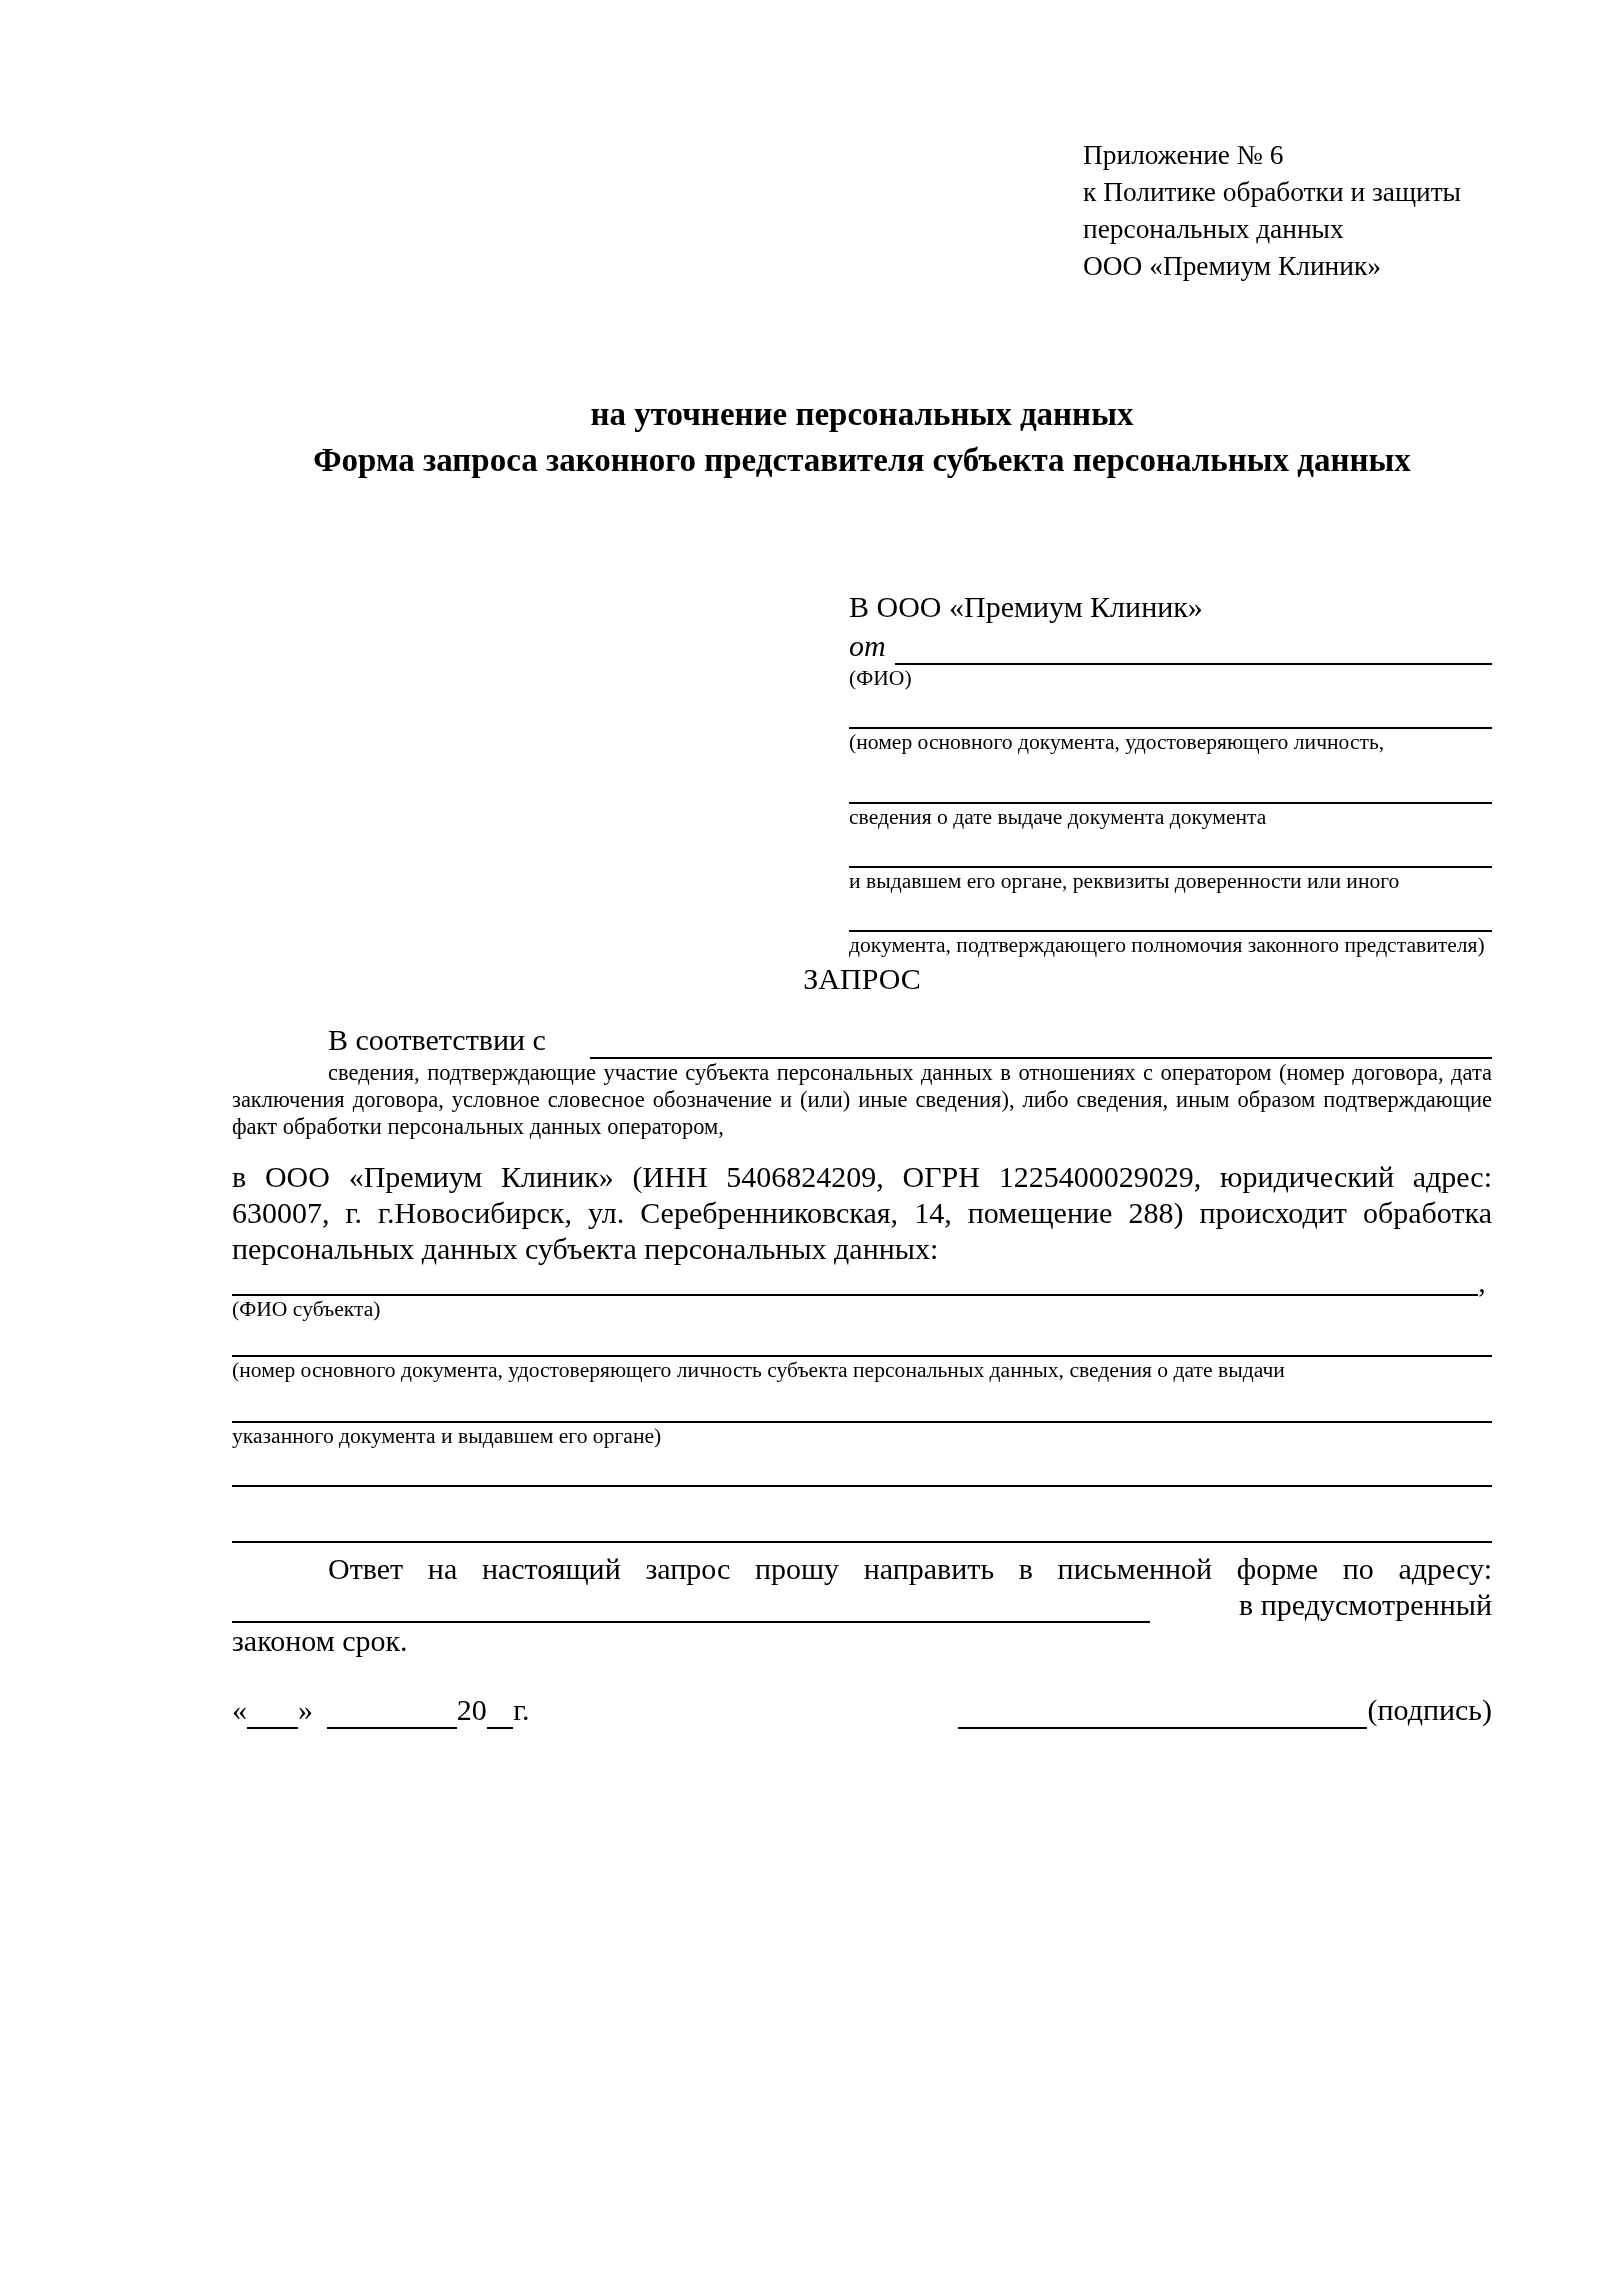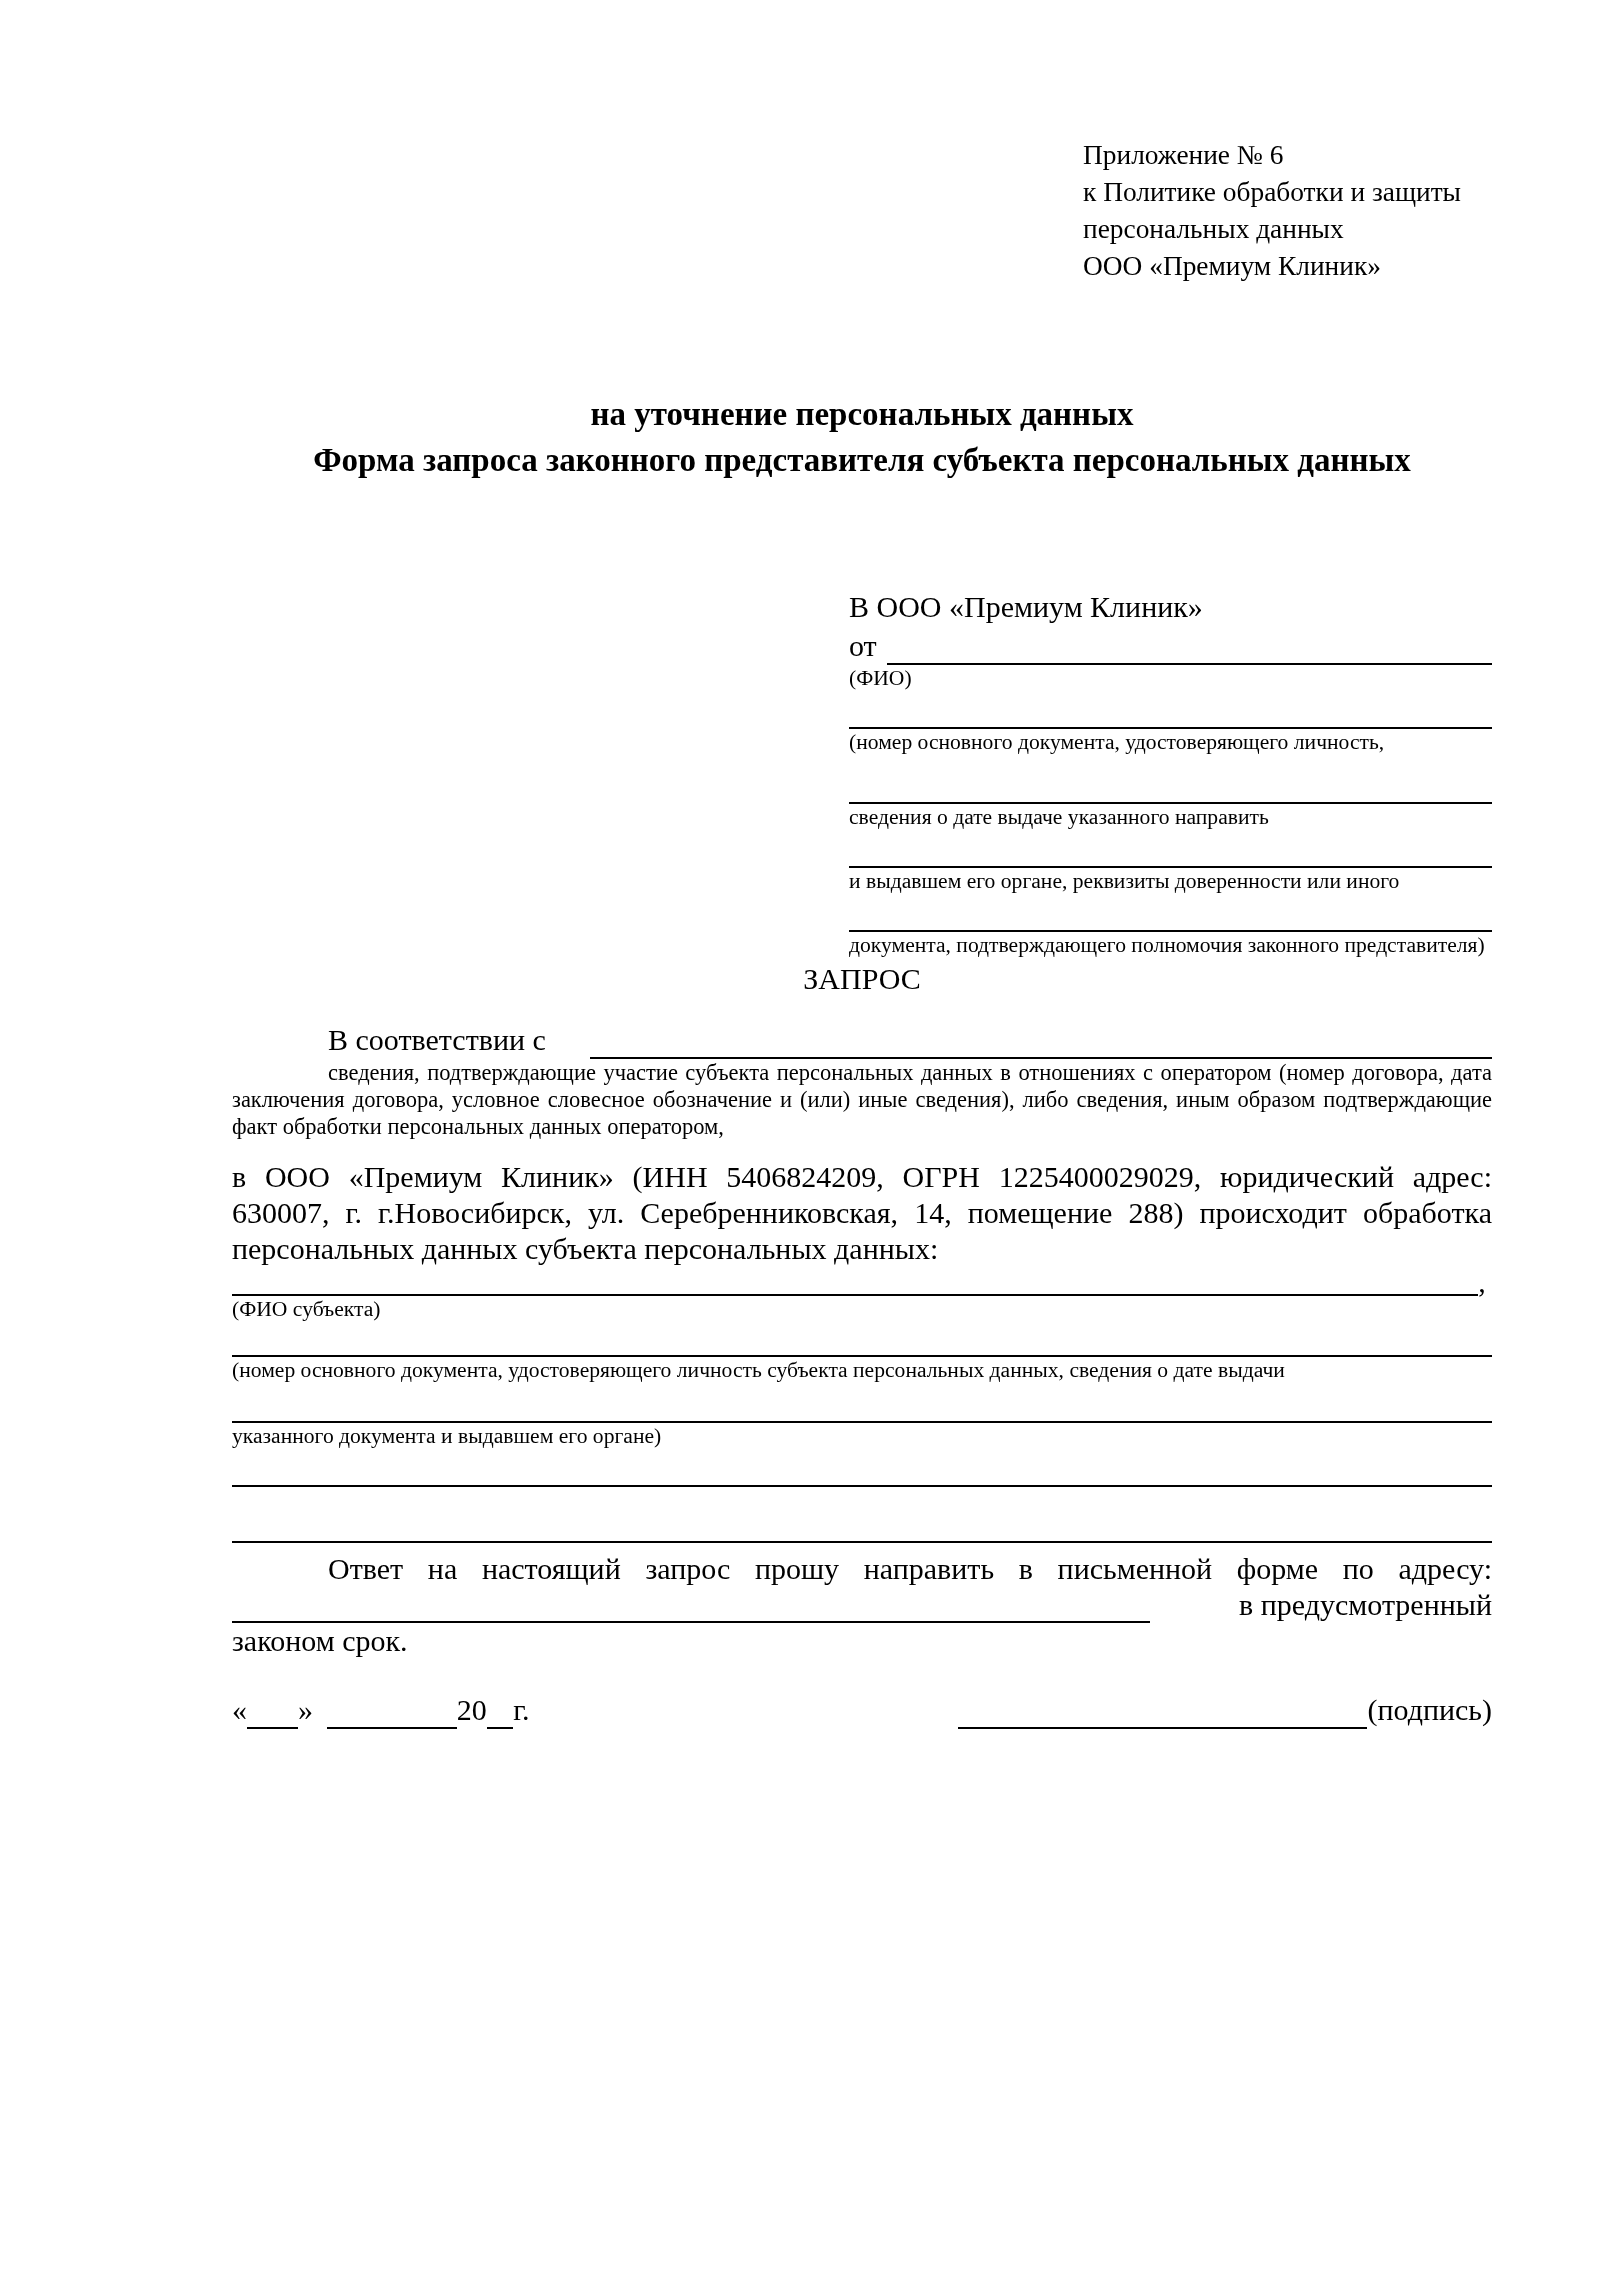--- a/index.html
+++ b/index.html
@@ -26,21 +26,21 @@
     text-align: center;
     font-weight: bold;
     font-size: 33px;
     line-height: 46px;
   }
 
   
   .addressee { margin-top: 104px; margin-left: 617px; }
   .addr-org  { line-height: 39px; }
   .flex-row  { display: flex; align-items: flex-end; }
-  .from-row  { height: 39px; line-height: 39px; }
+  .from-row  { height: 39px; line-height: 39px; font-style: italic; }
   .from-row .fill { flex: 1; margin-left: 9.8px; height: 33px; }
 
   .fill  { border-bottom: 2.9px solid #000; }
   .blank { border-bottom: 2.9px solid #000; }
   .h33 { height: 32px; } .h35 { height: 34px; } .h36 { height: 35px; }
   .h37 { height: 36px; } .h46 { height: 45px; }
 
   .caption { font-size: 21.6px; line-height: 27.4px; text-align: left; }
 
   .zapros { text-align: center; line-height: 39px; }
@@ -107,21 +107,21 @@
   <div class="addressee">
     <div class="addr-org">В ООО «Премиум Клиник»</div>
     <div class="flex-row from-row">
       <span>от</span>
       <span class="fill"></span>
     </div>
     <div class="caption">(ФИО)</div>
     <div class="blank h36"></div>
     <div class="caption">(номер основного документа, удостоверяющего личность,</div>
     <div class="blank h46"></div>
-    <div class="caption">сведения о дате выдаче указанного направить</div>
+    <div class="caption">сведения о дате выдаче документа документа</div>
     <div class="blank h36"></div>
     <div class="caption">и выдавшем его органе, реквизиты доверенности или иного</div>
     <div class="blank h35"></div>
     <div class="caption">документа, подтверждающего полномочия законного представителя)</div>
   </div>
 
   <div class="zapros">ЗАПРОС</div>
 
   <div class="flex-row accordance-row">
     <span class="label">В соответствии с</span>

